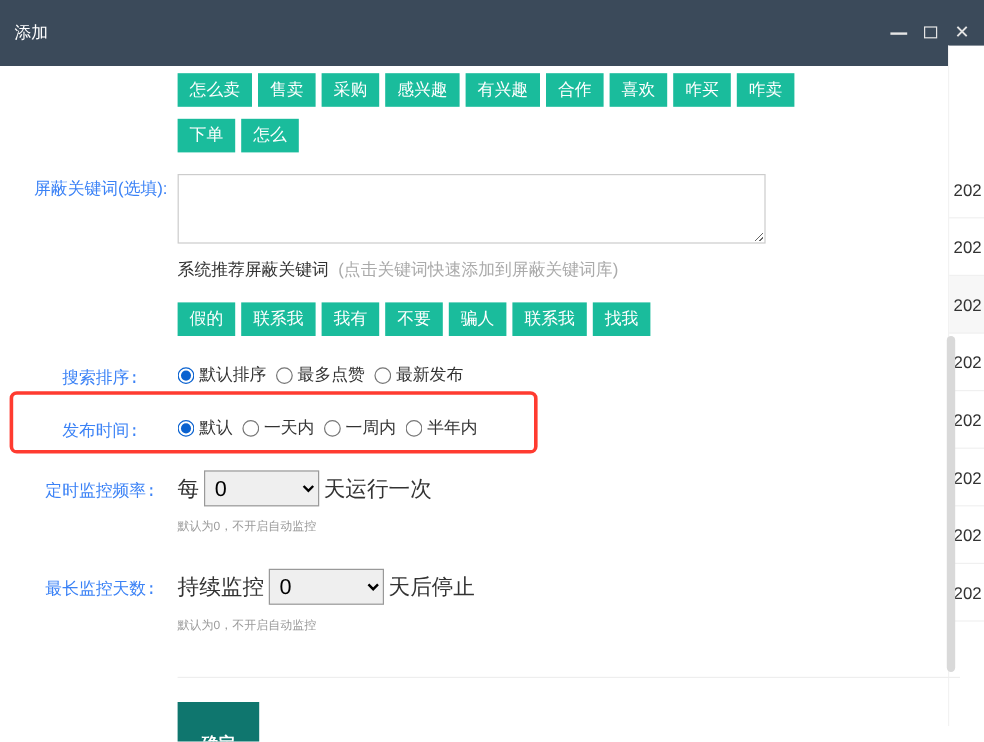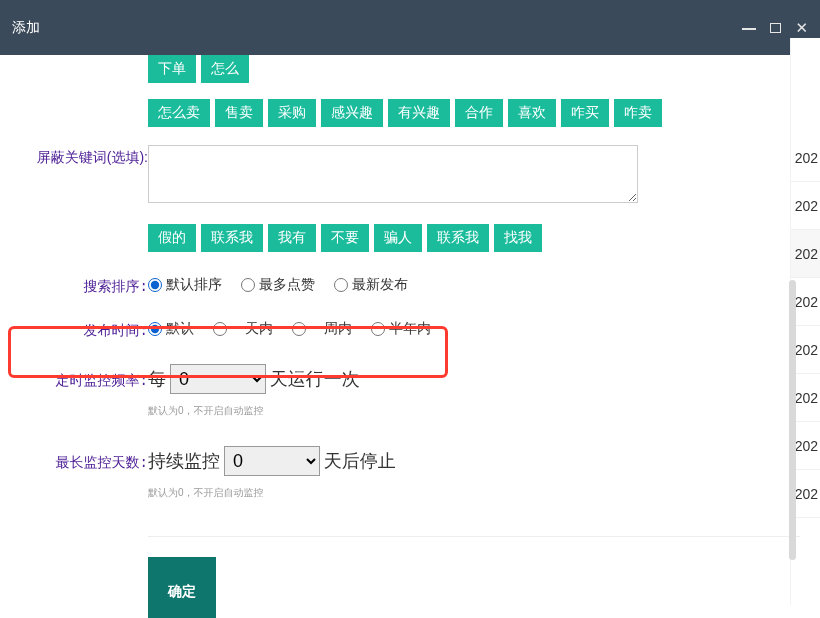--- a/index.html
+++ b/index.html
@@ -59,23 +59,23 @@
     cursor: pointer;
     border-radius: 0;
   }
   .form-row {
     display: flex;
     align-items: flex-start;
     margin-top: 18px;
   }
   .form-label {
     width: 128px;
-    text-align: right;
-    font-size: 14px;
-    color: #4c1d95;
+    text-align: center;
+    font-size: 14px;
+    color: #3b82f6;
     padding-top: 4px;
     flex-shrink: 0;
   }
   .form-label.short { padding-top: 8px; font-family: Liberation Mono, monospace; }
   .form-control { flex: 1; }
   textarea.block-input {
     width: 490px;
     height: 58px;
     border: 1px solid #ccc;
     resize: both;
@@ -86,21 +86,21 @@
   .hint-line {
     margin-left: 128px;
     margin-top: 10px;
     font-size: 14px;
   }
   .hint-line .hint-main { color: #333; }
   .hint-line .hint-sub { color: #aaa; margin-left: 4px; }
   .tag-row.block-tags { margin-top: 12px; }
   .radio-group {
     display: flex;
-    gap: 19px;
+    gap: 8px;
     align-items: center;
     padding-top: 6px;
   }
   .radio-item {
     display: flex;
     align-items: center;
     gap: 4px;
     cursor: pointer;
   }
   .radio-item input[type="radio"] {
@@ -201,41 +201,45 @@
   <div class="titlebar-controls">
     <span><span class="minimize-icon"></span></span>
     <span><span class="maximize-icon"></span></span>
     <span class="close-glyph">✕</span>
   </div>
 </div>
 
 <div class="dialog-body">
   <div class="form-area">
 
-    <div class="tag-row" style="padding-top:0">
-      <span class="tag">下单</span>
-      <span class="tag">怎么</span>
-    </div>
     <div class="tag-row">
       <span class="tag">怎么卖</span>
       <span class="tag">售卖</span>
       <span class="tag">采购</span>
       <span class="tag">感兴趣</span>
       <span class="tag">有兴趣</span>
       <span class="tag">合作</span>
       <span class="tag">喜欢</span>
       <span class="tag">咋买</span>
       <span class="tag">咋卖</span>
     </div>
+    <div class="tag-row" style="padding-top:0">
+      <span class="tag">下单</span>
+      <span class="tag">怎么</span>
+    </div>
 
     <div class="form-row">
       <div class="form-label">屏蔽关键词(选填):</div>
       <div class="form-control">
         <textarea class="block-input" style=""></textarea>
       </div>
+    </div>
+    <div class="hint-line">
+      <span class="hint-main">系统推荐屏蔽关键词</span>
+      <span class="hint-sub">(点击关键词快速添加到屏蔽关键词库)</span>
     </div>
     <div class="tag-row block-tags">
       <span class="tag">假的</span>
       <span class="tag">联系我</span>
       <span class="tag">我有</span>
       <span class="tag">不要</span>
       <span class="tag">骗人</span>
       <span class="tag">联系我</span>
       <span class="tag">找我</span>
     </div>

